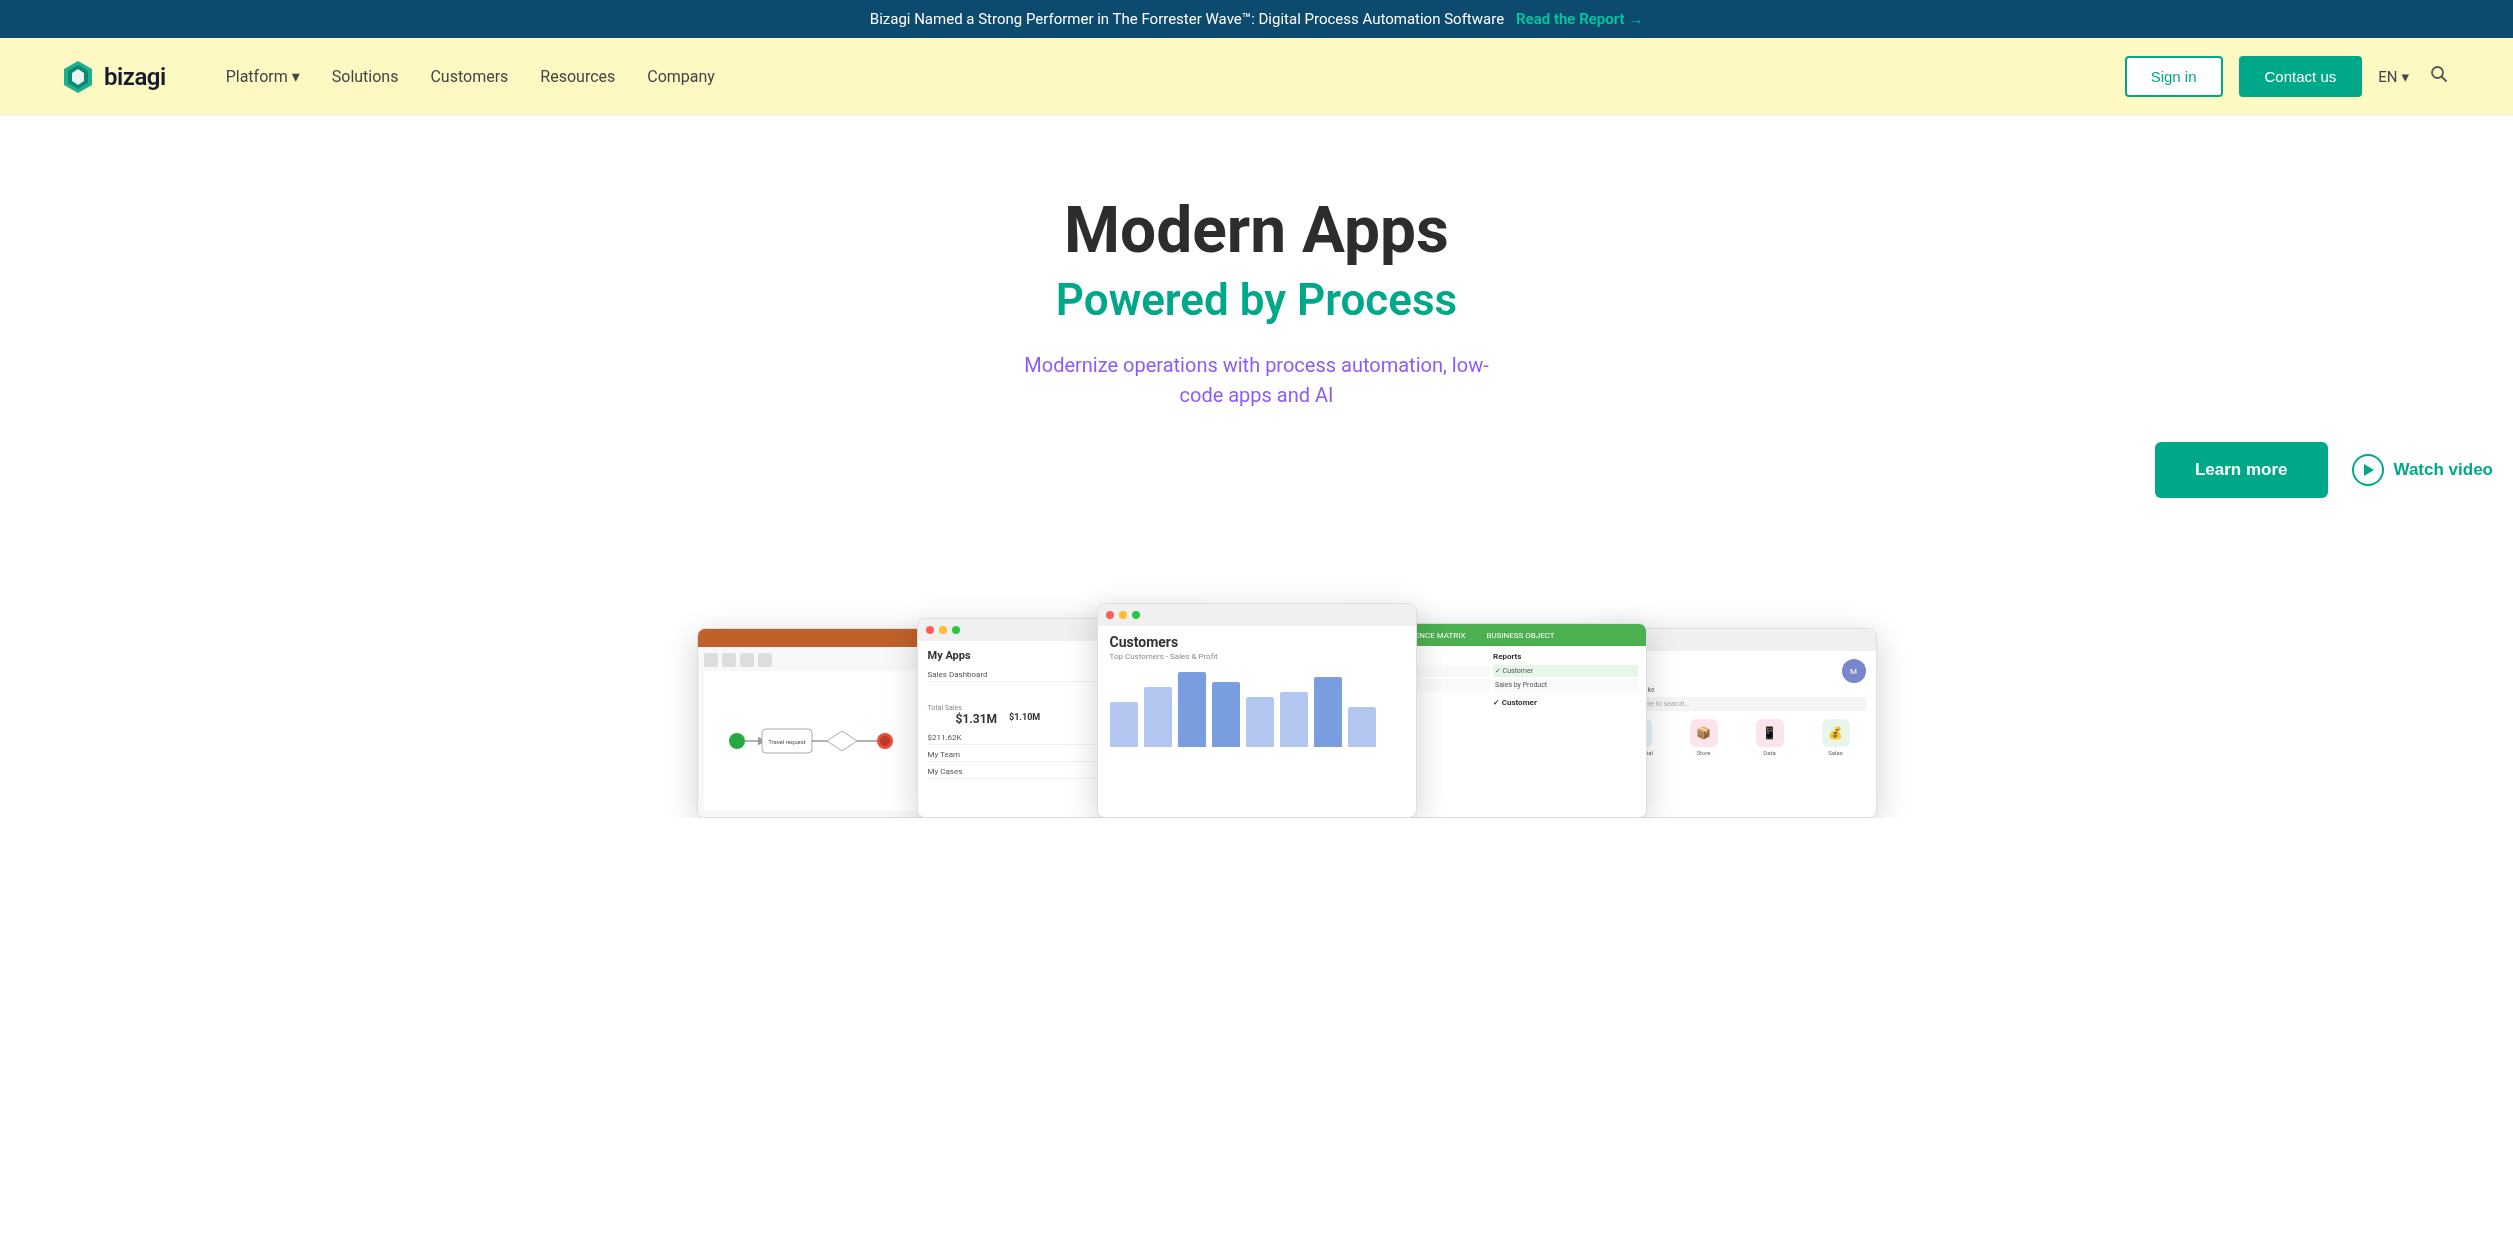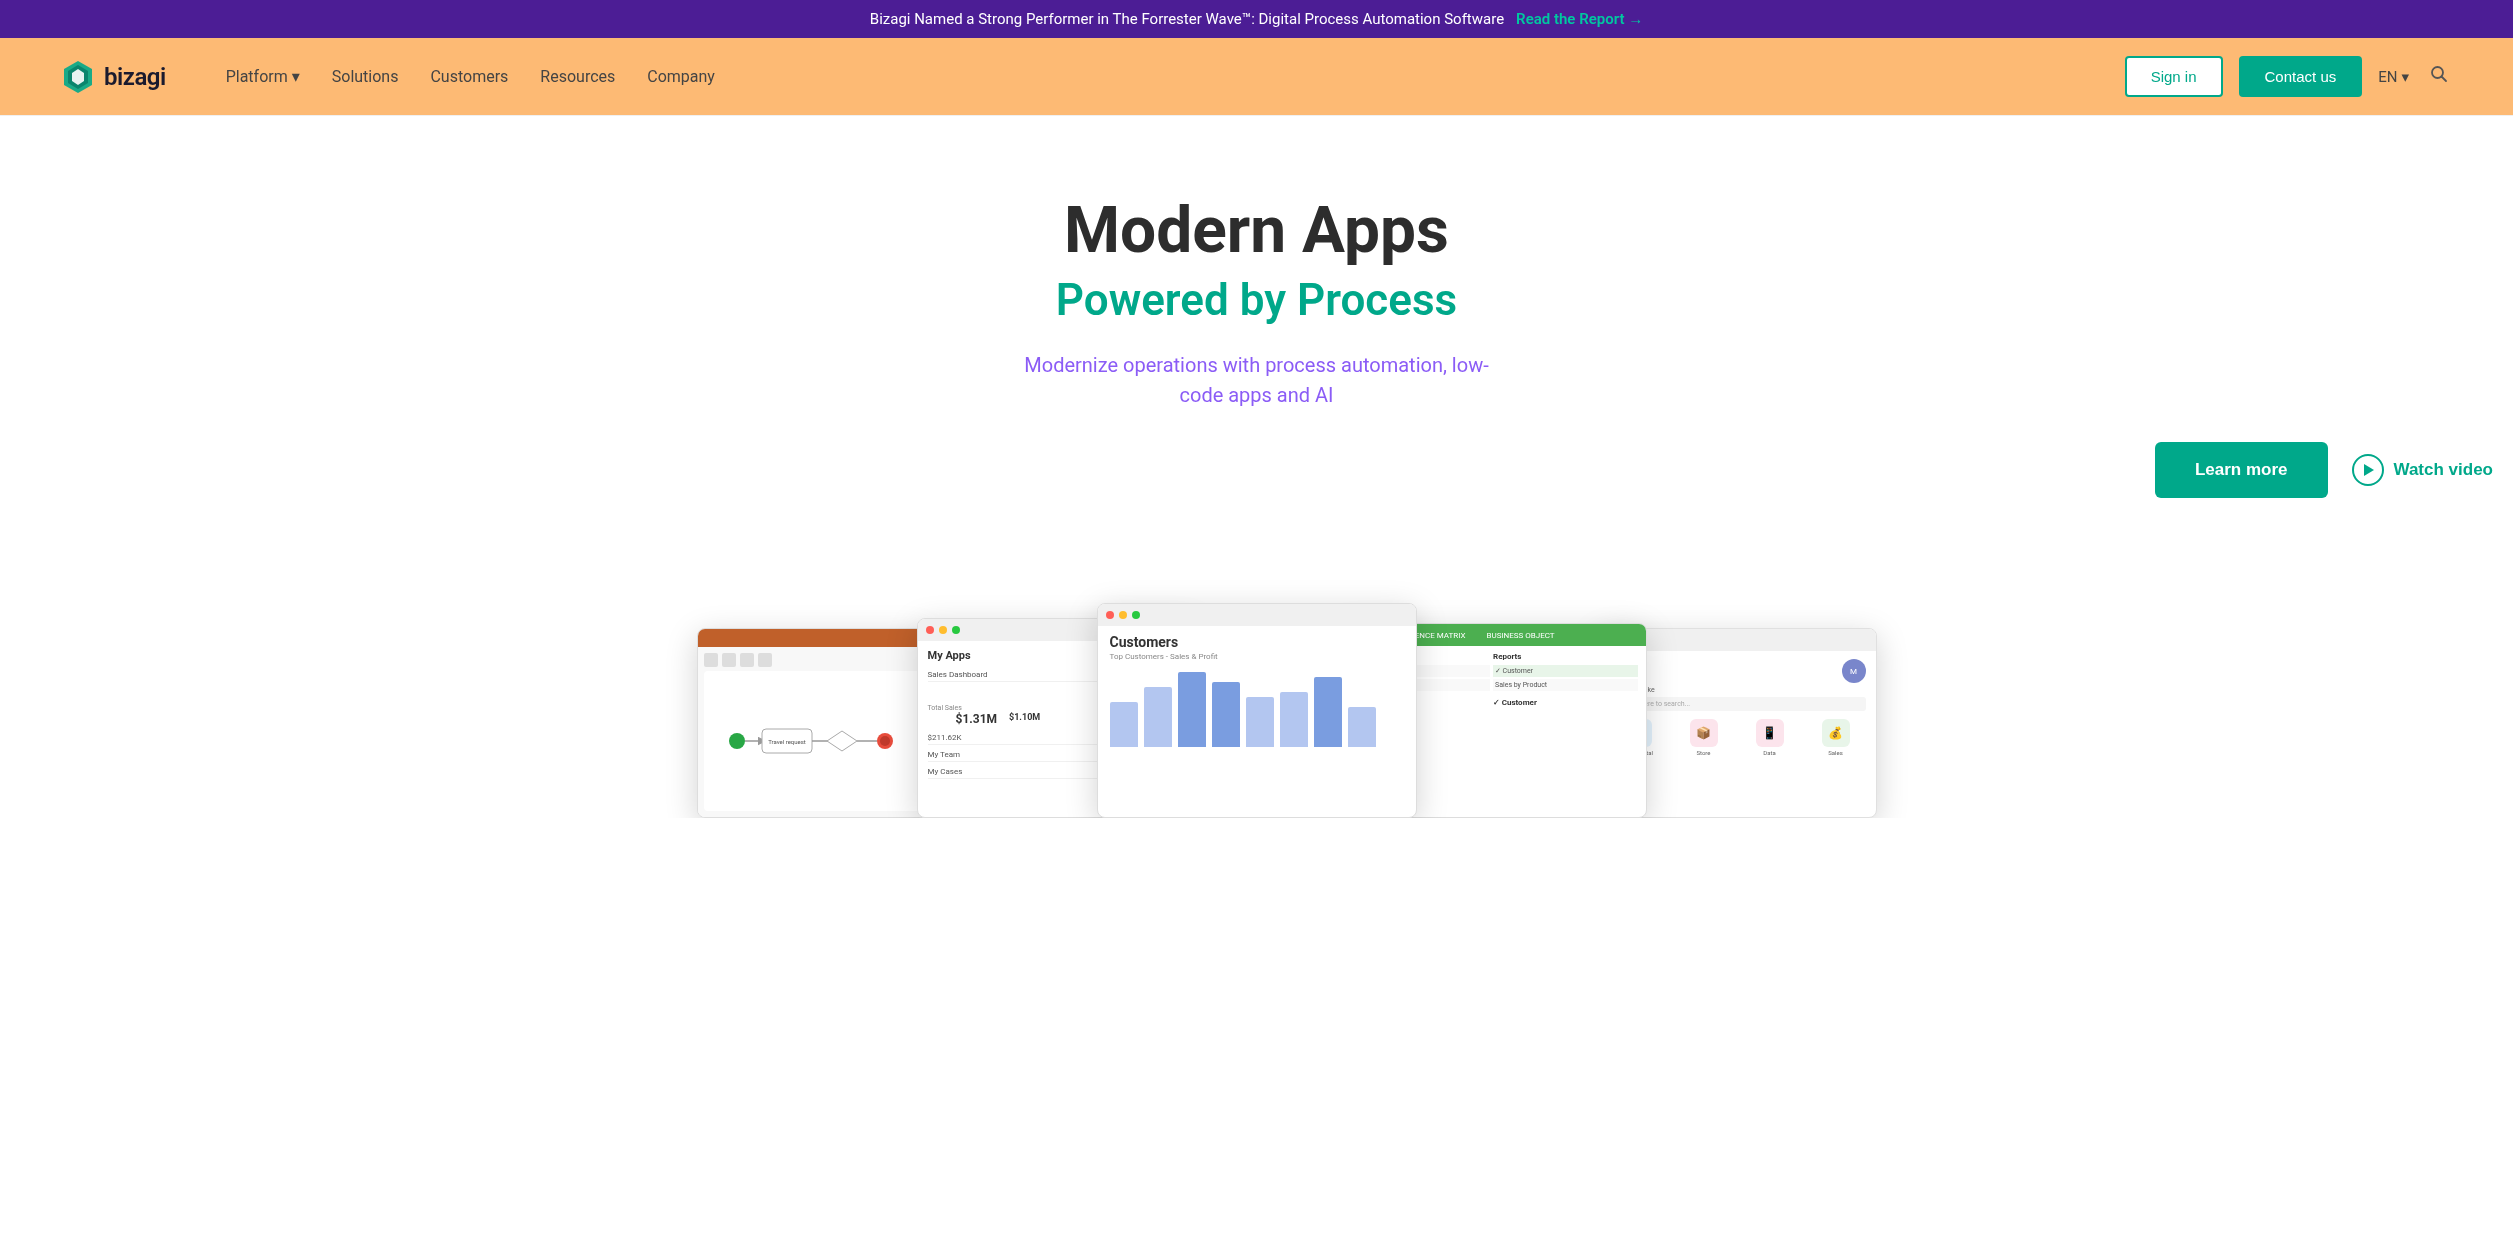--- a/index.html
+++ b/index.html
@@ -1,20 +1,20 @@
 <!DOCTYPE html>
 <html><head>
   <meta charset="utf-8">
   <style>
     * { margin: 0; padding: 0; box-sizing: border-box; }
     body { font-family: -apple-system, BlinkMacSystemFont, 'Segoe UI', Roboto, sans-serif; background: #fff; overflow-x: hidden; }
 
     
     .top-banner {
-      background: #4c1d95;
+      background: #0c4a6e;
       color: #fff;
       text-align: center;
       padding: 10px 20px;
       font-size: 15px;
       display: flex;
       align-items: center;
       justify-content: center;
       gap: 12px;
     }
     .top-banner a {
@@ -25,21 +25,21 @@
       align-items: center;
       gap: 4px;
     }
 
     
     .navbar {
       display: flex;
       align-items: center;
       padding: 18px 60px;
       border-bottom: 1px solid #f0f0f0;
-      background: #fdba74;
+      background: #fef9c3;
       gap: 40px;
     }
     .logo {
       display: flex;
       align-items: center;
       gap: 8px;
       text-decoration: none;
     }
     .logo-icon {
       width: 36px;

